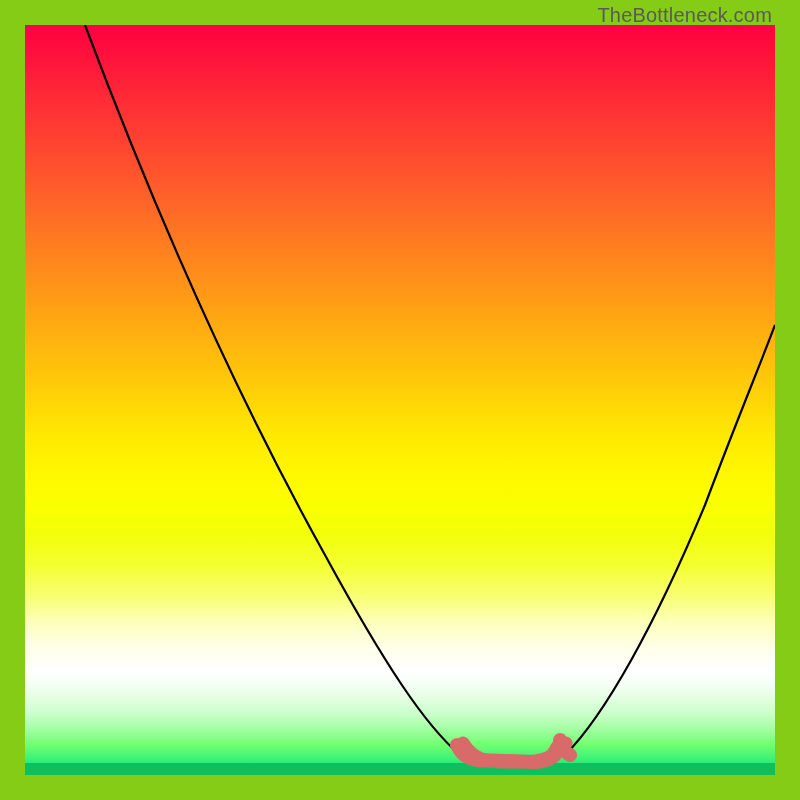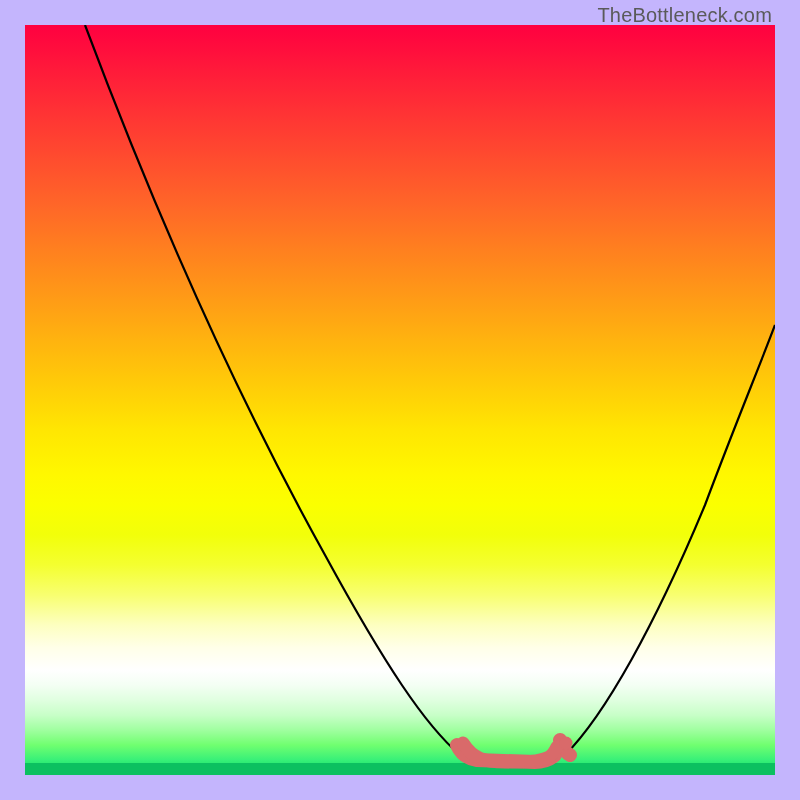--- a/index.html
+++ b/index.html
@@ -8,21 +8,21 @@
     width: 800px;
     height: 800px;
     background: #000;
     overflow: hidden;
     font-family: Arial, Helvetica, sans-serif;
   }
   .stage {
     position: relative;
     width: 800px;
     height: 800px;
-    background: #c4b5fd;
+    background: #84cc16;
   }
   .plot-area {
     position: absolute;
     left: 25px;
     top: 25px;
     width: 750px;
     height: 750px;
     background: linear-gradient(to bottom,
       #ff0040 0%,
       #ff1a3a 6%,

